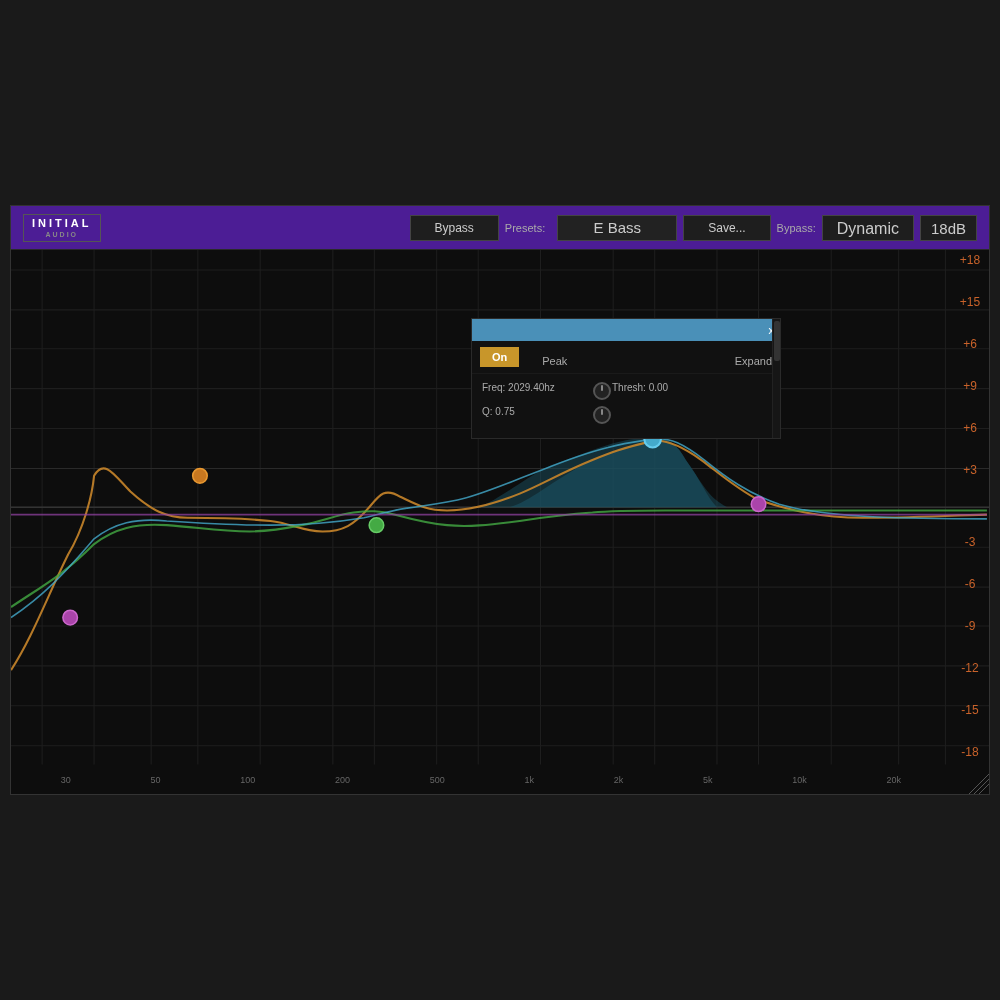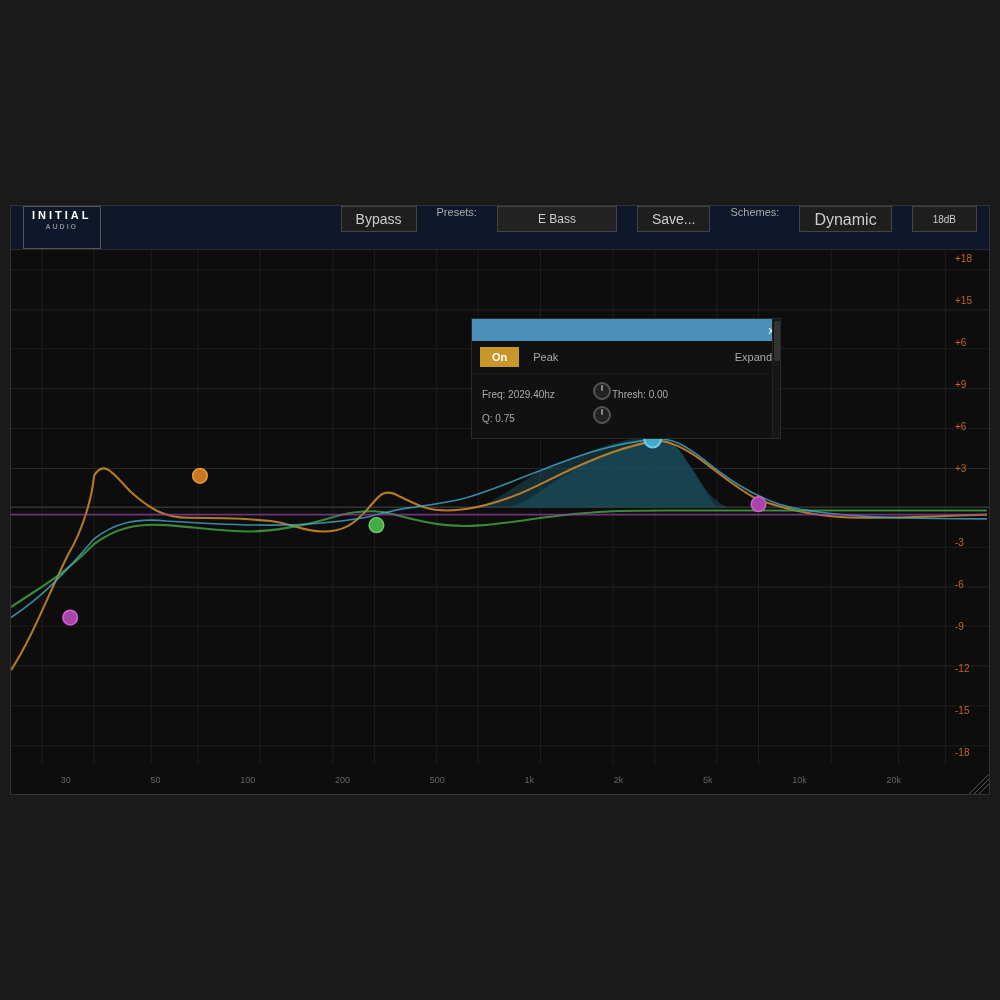--- a/index.html
+++ b/index.html
@@ -24,25 +24,26 @@
       width: 980px;
       height: 590px;
       background: #0d0d0d;
       border: 1px solid #333;
       position: relative;
     }
 
     
     .header {
       height: 44px;
-      background: #0f172a;
+      background: #4c1d95;
       border-bottom: 1px solid #2a2a2a;
       display: flex;
+      align-items: center;
       padding: 0 12px;
-      gap: 20px;
+      gap: 6px;
     }
 
     .logo {
       color: #fff;
       font-size: 11px;
       font-weight: bold;
       letter-spacing: 3px;
       border: 1px solid #555;
       padding: 3px 8px;
       line-height: 1;
@@ -56,40 +57,41 @@
       text-align: center;
       margin-top: 2px;
     }
 
     .spacer { flex: 1; }
 
     .header-btn {
       background: #1e1e1e;
       border: 1px solid #444;
       color: #ccc;
-      font-size: 14px;
-      padding: 4px 14px;
+      font-size: 12px;
+      padding: 4px 24px;
       cursor: pointer;
       height: 26px;
     }
 
     .presets-label {
       color: #aaa;
       font-size: 11px;
     }
 
     .preset-input {
       background: #222;
       border: 1px solid #444;
       color: #ccc;
-      font-size: 12px;
+      font-size: 15px;
       padding: 4px 20px;
       height: 26px;
       width: 120px;
       text-align: center;
+      margin-left: 6px;
     }
 
     .schemes-label {
       color: #aaa;
       font-size: 11px;
     }
 
     .schemes-btn {
       background: #1e1e1e;
       border: 1px solid #444;
@@ -97,22 +99,22 @@
       font-size: 16px;
       padding: 4px 14px;
       cursor: pointer;
       height: 26px;
     }
 
     .db-btn {
       background: #1e1e1e;
       border: 1px solid #444;
       color: #ccc;
-      font-size: 10px;
-      padding: 4px 20px;
+      font-size: 15px;
+      padding: 4px 10px;
       cursor: pointer;
       height: 26px;
     }
 
     
     .eq-area {
       position: relative;
       width: 100%;
       height: calc(100% - 44px);
     }
@@ -133,22 +135,22 @@
       width: 38px;
       height: calc(100% - 32px);
       display: flex;
       flex-direction: column;
       justify-content: space-between;
       padding: 4px 4px;
     }
 
     .db-label {
       color: #c8622a;
-      font-size: 10px;
-      text-align: left;
+      font-size: 12px;
+      text-align: center;
       line-height: 1;
     }
 
     
     .freq-scale {
       position: absolute;
       bottom: 0;
       left: 0;
       right: 38px;
       height: 28px;
@@ -186,23 +188,23 @@
     .popup-close {
       color: #fff;
       font-size: 11px;
       cursor: pointer;
       background: none;
       border: none;
     }
 
     .popup-toolbar {
       display: flex;
-      align-items: center;
+      align-items: flex-end;
       padding: 6px 8px;
-      gap: 14px;
+      gap: 23px;
       border-bottom: 1px solid #1a1a1a;
     }
 
     .on-btn {
       background: #c8962a;
       border: none;
       color: #fff;
       font-size: 11px;
       font-weight: bold;
       padding: 4px 12px;
@@ -226,21 +228,21 @@
       margin-left: auto;
     }
 
     .popup-params {
       padding: 8px 10px;
       position: relative;
     }
 
     .param-row {
       display: flex;
-      align-items: flex-end;
+      align-items: flex-start;
       margin-bottom: 6px;
       gap: 1px;
     }
 
     .param-label {
       color: #aaa;
       font-size: 10px;
       min-width: 110px;
     }
 
@@ -283,21 +285,21 @@
     <div class="header">
       <div class="logo">
         <span>INITIAL</span>
         <span class="logo-sub">AUDIO</span>
       </div>
       <div class="spacer"></div>
       <button class="header-btn">Bypass</button>
       <span class="presets-label">Presets:</span>
       <input class="preset-input" value="E Bass" style="">
       <button class="header-btn">Save...</button>
-      <span class="schemes-label">Schemes:</span>
+      <span class="schemes-label">Bypass:</span>
       <button class="schemes-btn">Dynamic</button>
       <button class="db-btn">18dB</button>
     </div>
 
     <div class="eq-area">
 
       <svg class="eq-canvas" viewBox="0 0 942 518" preserveAspectRatio="none">
 
         <rect width="942" height="518" fill="#0d0d0d"></rect>
 

